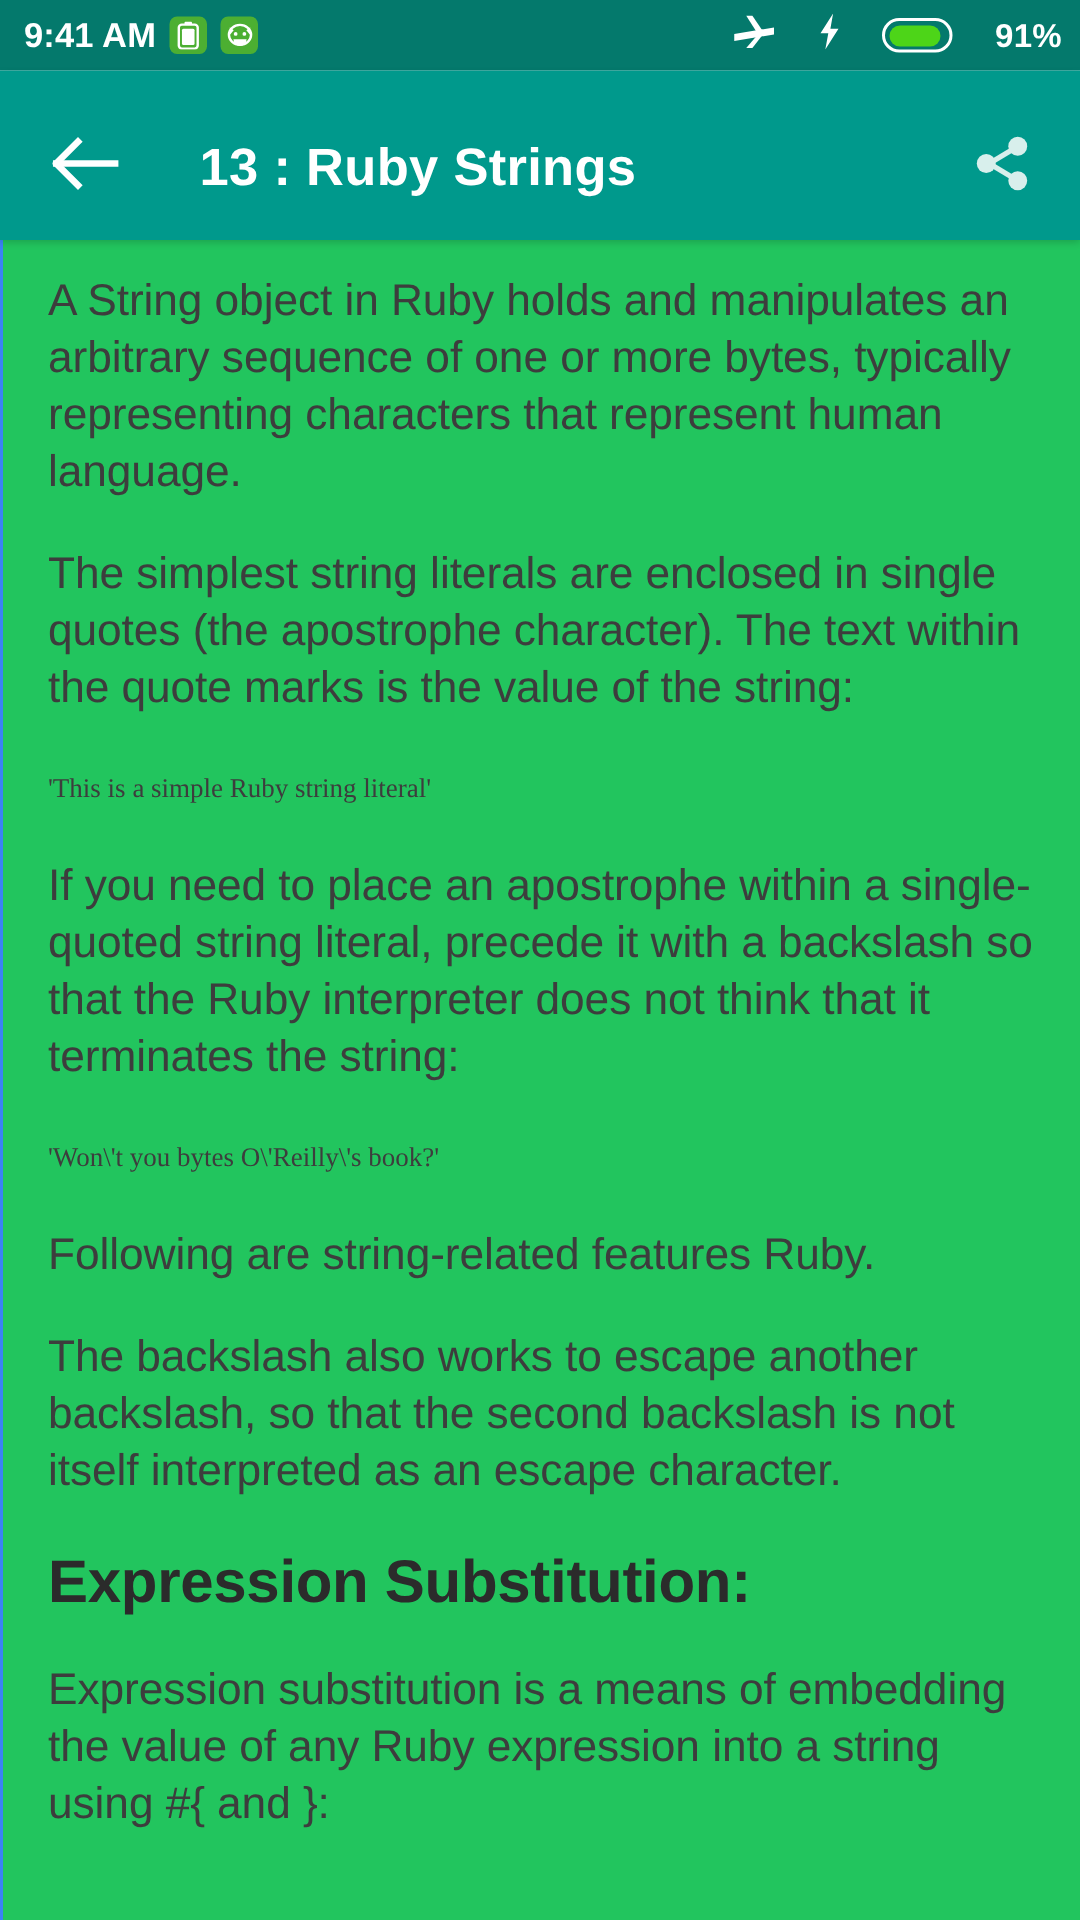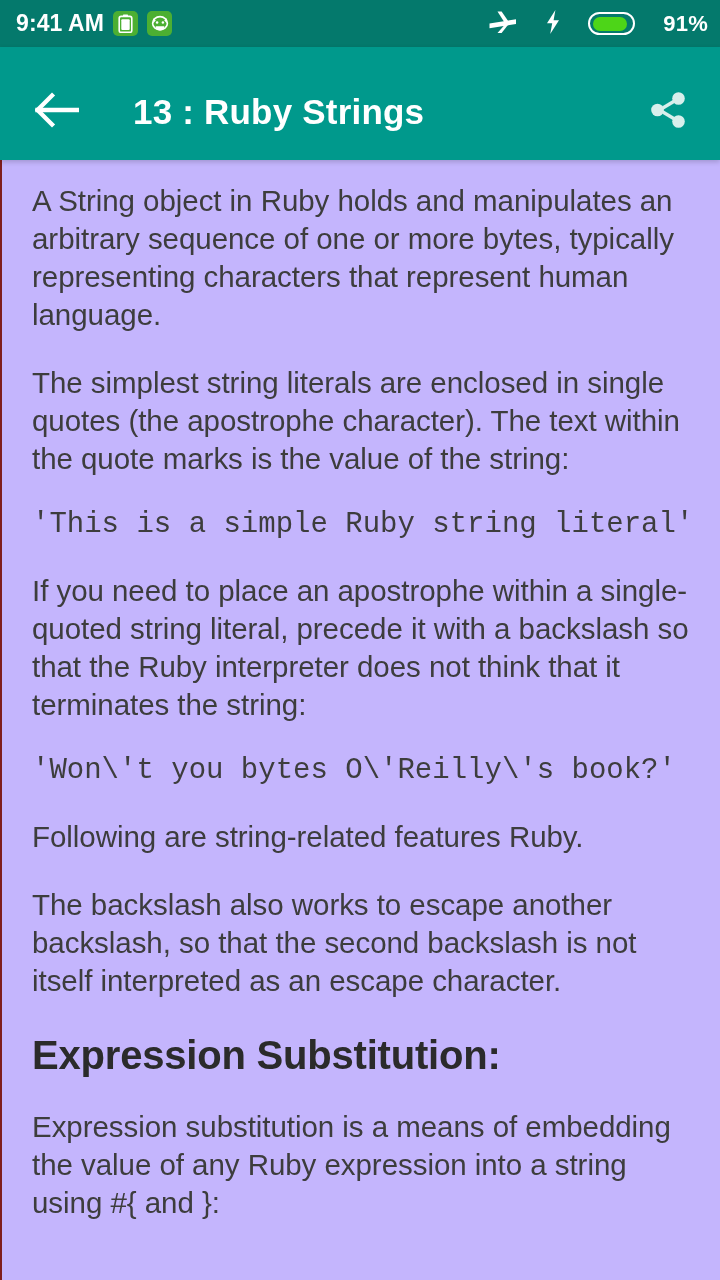--- a/index.html
+++ b/index.html
@@ -111,37 +111,37 @@
     display: flex;
     align-items: center;
     justify-content: center;
     flex: 0 0 auto;
     cursor: pointer;
   }
 
   
   #content {
     height: calc(1280px - 47px - 113px);
-    background: #c4b5fd;
+    background: #22c55e;
     overflow: hidden;
     padding: 22px 30px 0 30px;
     box-sizing: border-box;
-    border-left: 2px solid #7f1d1d;
+    border-left: 2px solid #3b82f6;
   }
   .para {
     color: #3d3d3d;
     font-size: 29.5px;
     line-height: 38px;
     margin: 0 0 30px 0;
     letter-spacing: -0.05px;
   }
   .code {
     color: #3d3d3d;
-    font-family: Liberation Mono, monospace;
-    font-size: 29px;
+    font-family: Liberation Serif, serif;
+    font-size: 18px;
     line-height: 34px;
     margin: 0 0 30px 0;
     white-space: pre;
   }
   .heading {
     color: #2b2b2b;
     font-size: 40px;
     font-weight: bold;
     line-height: 50px;
     margin: 18px 0 28px 0;

